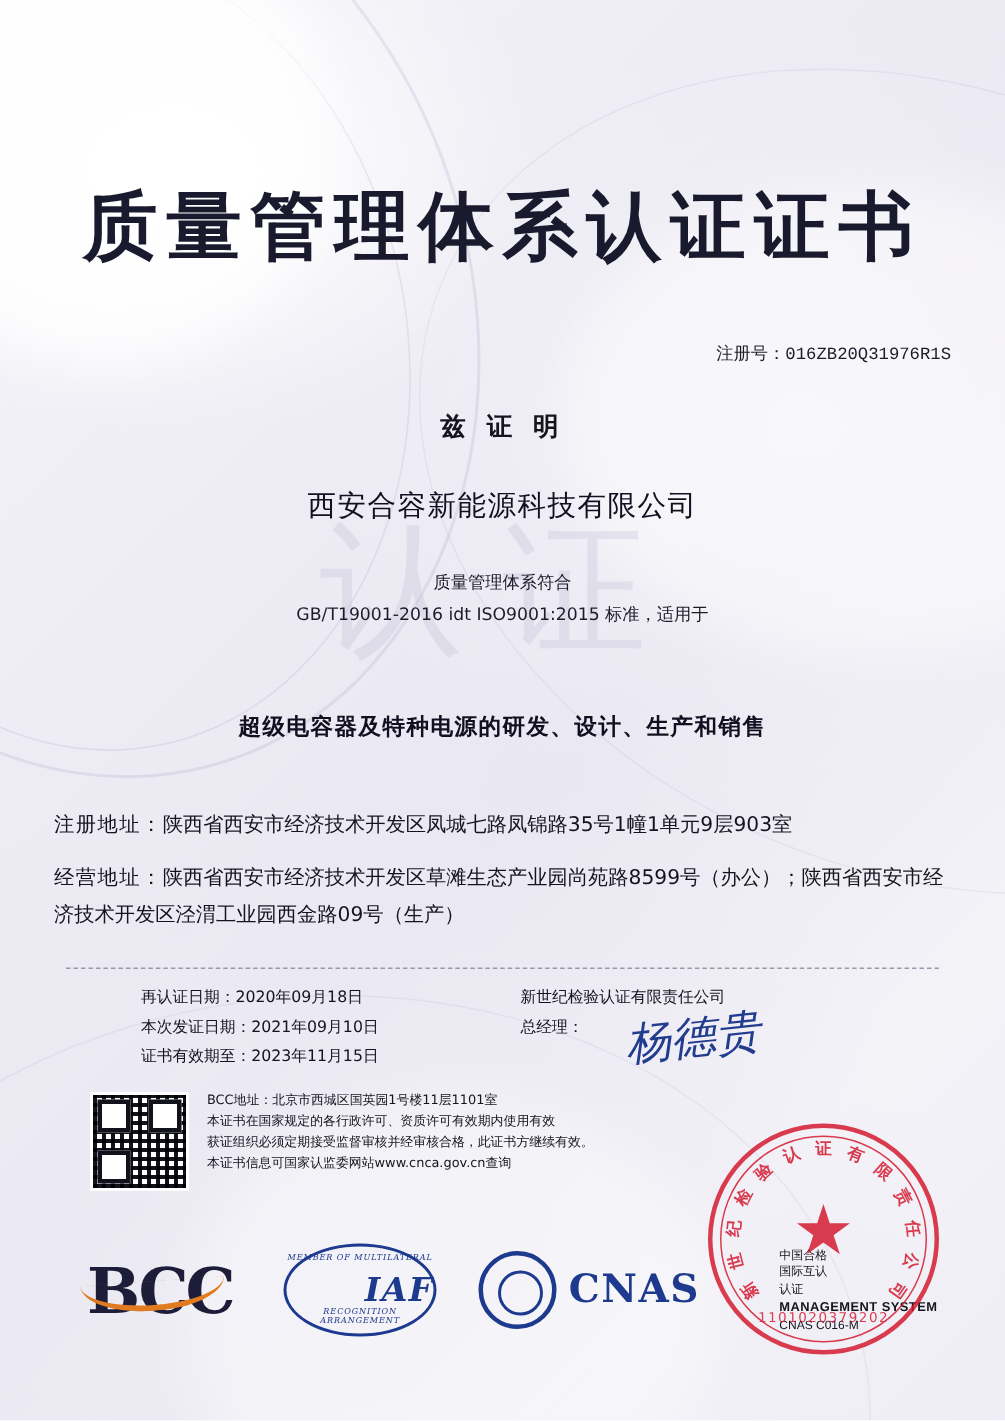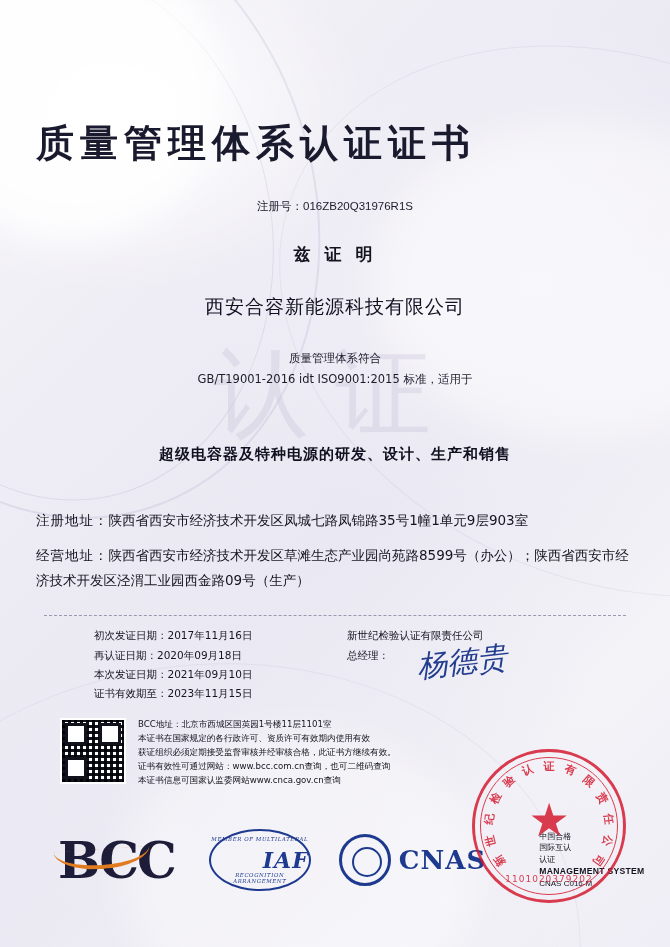--- a/index.html
+++ b/index.html
@@ -38,34 +38,35 @@
     letter-spacing:26px;
     color:rgba(200,196,218,.35);
     font-family:"DejaVu Sans", sans-serif;
     user-select:none;
     white-space:nowrap;
   }
 
   .content{position:relative;z-index:5;padding:0 36px;}
 
   .title{
-    font-family:"DejaVu Sans", sans-serif;
-    font-size:38px;
+    text-align:center;
+    font-family:"DejaVu Sans", sans-serif;
+    font-size:50px;
     font-weight:bold;
     letter-spacing:6px;
     color:#1a1a2e;
     margin-top:118px;
   }
   .regline{
-    text-align:center;
+    text-align:right;
     font-size:11.5px;
     color:#1b1b2a;
-    margin-top:28px;
+    margin-top:42px;
     line-height:1.7;
-    font-family:Liberation Sans, sans-serif;
+    font-family:Liberation Mono, monospace;
   }
   .certify{
     text-align:center;
     font-size:17px;
     font-weight:bold;
     color:#14141f;
     letter-spacing:4px;
     margin-top:26px;
     font-family:"DejaVu Sans", sans-serif;
   }
@@ -167,21 +168,21 @@
   .legal p{margin:0;}
 
   
   .logos{
     position:absolute;bottom:52px;left:0;right:0;height:70px;z-index:6;
     display:flex;align-items:center;
   }
   .bcc{
     margin-left:58px;
     font-family:"DejaVu Serif", serif;
-    font-size:50px;font-weight:bold;color:#1d1d3a;letter-spacing:-2px;
+    font-size:42px;font-weight:bold;color:#1d1d3a;letter-spacing:-2px;
     position:relative;
   }
   .bcc .swoosh{
     position:absolute;left:-4px;top:18px;width:96px;height:16px;
     border-bottom:4px solid #e07b1f;border-radius:0 0 50% 50%/0 0 100% 100%;
     transform:rotate(-4deg);
   }
   .iaf{
     margin-left:34px;
     width:98px;height:58px;border-radius:50%;
@@ -288,23 +289,20 @@
       </p>
       <p>
         <span class="lbl">经营地址：</span><span>陕西省西安市经济技术开发区草滩生态产业园尚苑路8599号（办公）；陕西省西安市经济技术开发区泾渭工业园西金路09号（生产）</span>
       </p>
     </div>
 
     <div class="dashed"></div>
 
     <div class="datesrow">
       <div class="dates">
-        <div>
-          <span>初次发证日期：</span><span>2017年11月16日</span>
-        </div>
         <div>
           <span>再认证日期：</span><span>2020年09月18日</span>
         </div>
         <div>
           <span>本次发证日期：</span><span>2021年09月10日</span>
         </div>
         <div>
           <span>证书有效期至：</span><span>2023年11月15日</span>
         </div>
       </div>
@@ -316,21 +314,20 @@
     </div>
 
     <div class="lowerrow">
       <div class="qr">
           <span class="qrfoot"></span>
         </div>
       <div class="legal">
         <p>BCC地址：北京市西城区国英园1号楼11层1101室</p>
         <p>本证书在国家规定的各行政许可、资质许可有效期内使用有效</p>
         <p>获证组织必须定期接受监督审核并经审核合格，此证书方继续有效。</p>
-        <p>证书有效性可通过网站：www.bcc.com.cn查询，也可二维码查询</p>
         <p>本证书信息可国家认监委网站www.cnca.gov.cn查询</p>
       </div>
     </div>
 
   </div>
 
   <div class="logos">
     <div class="bcc">
       <span>BCC</span>
       <span class="swoosh"></span>

